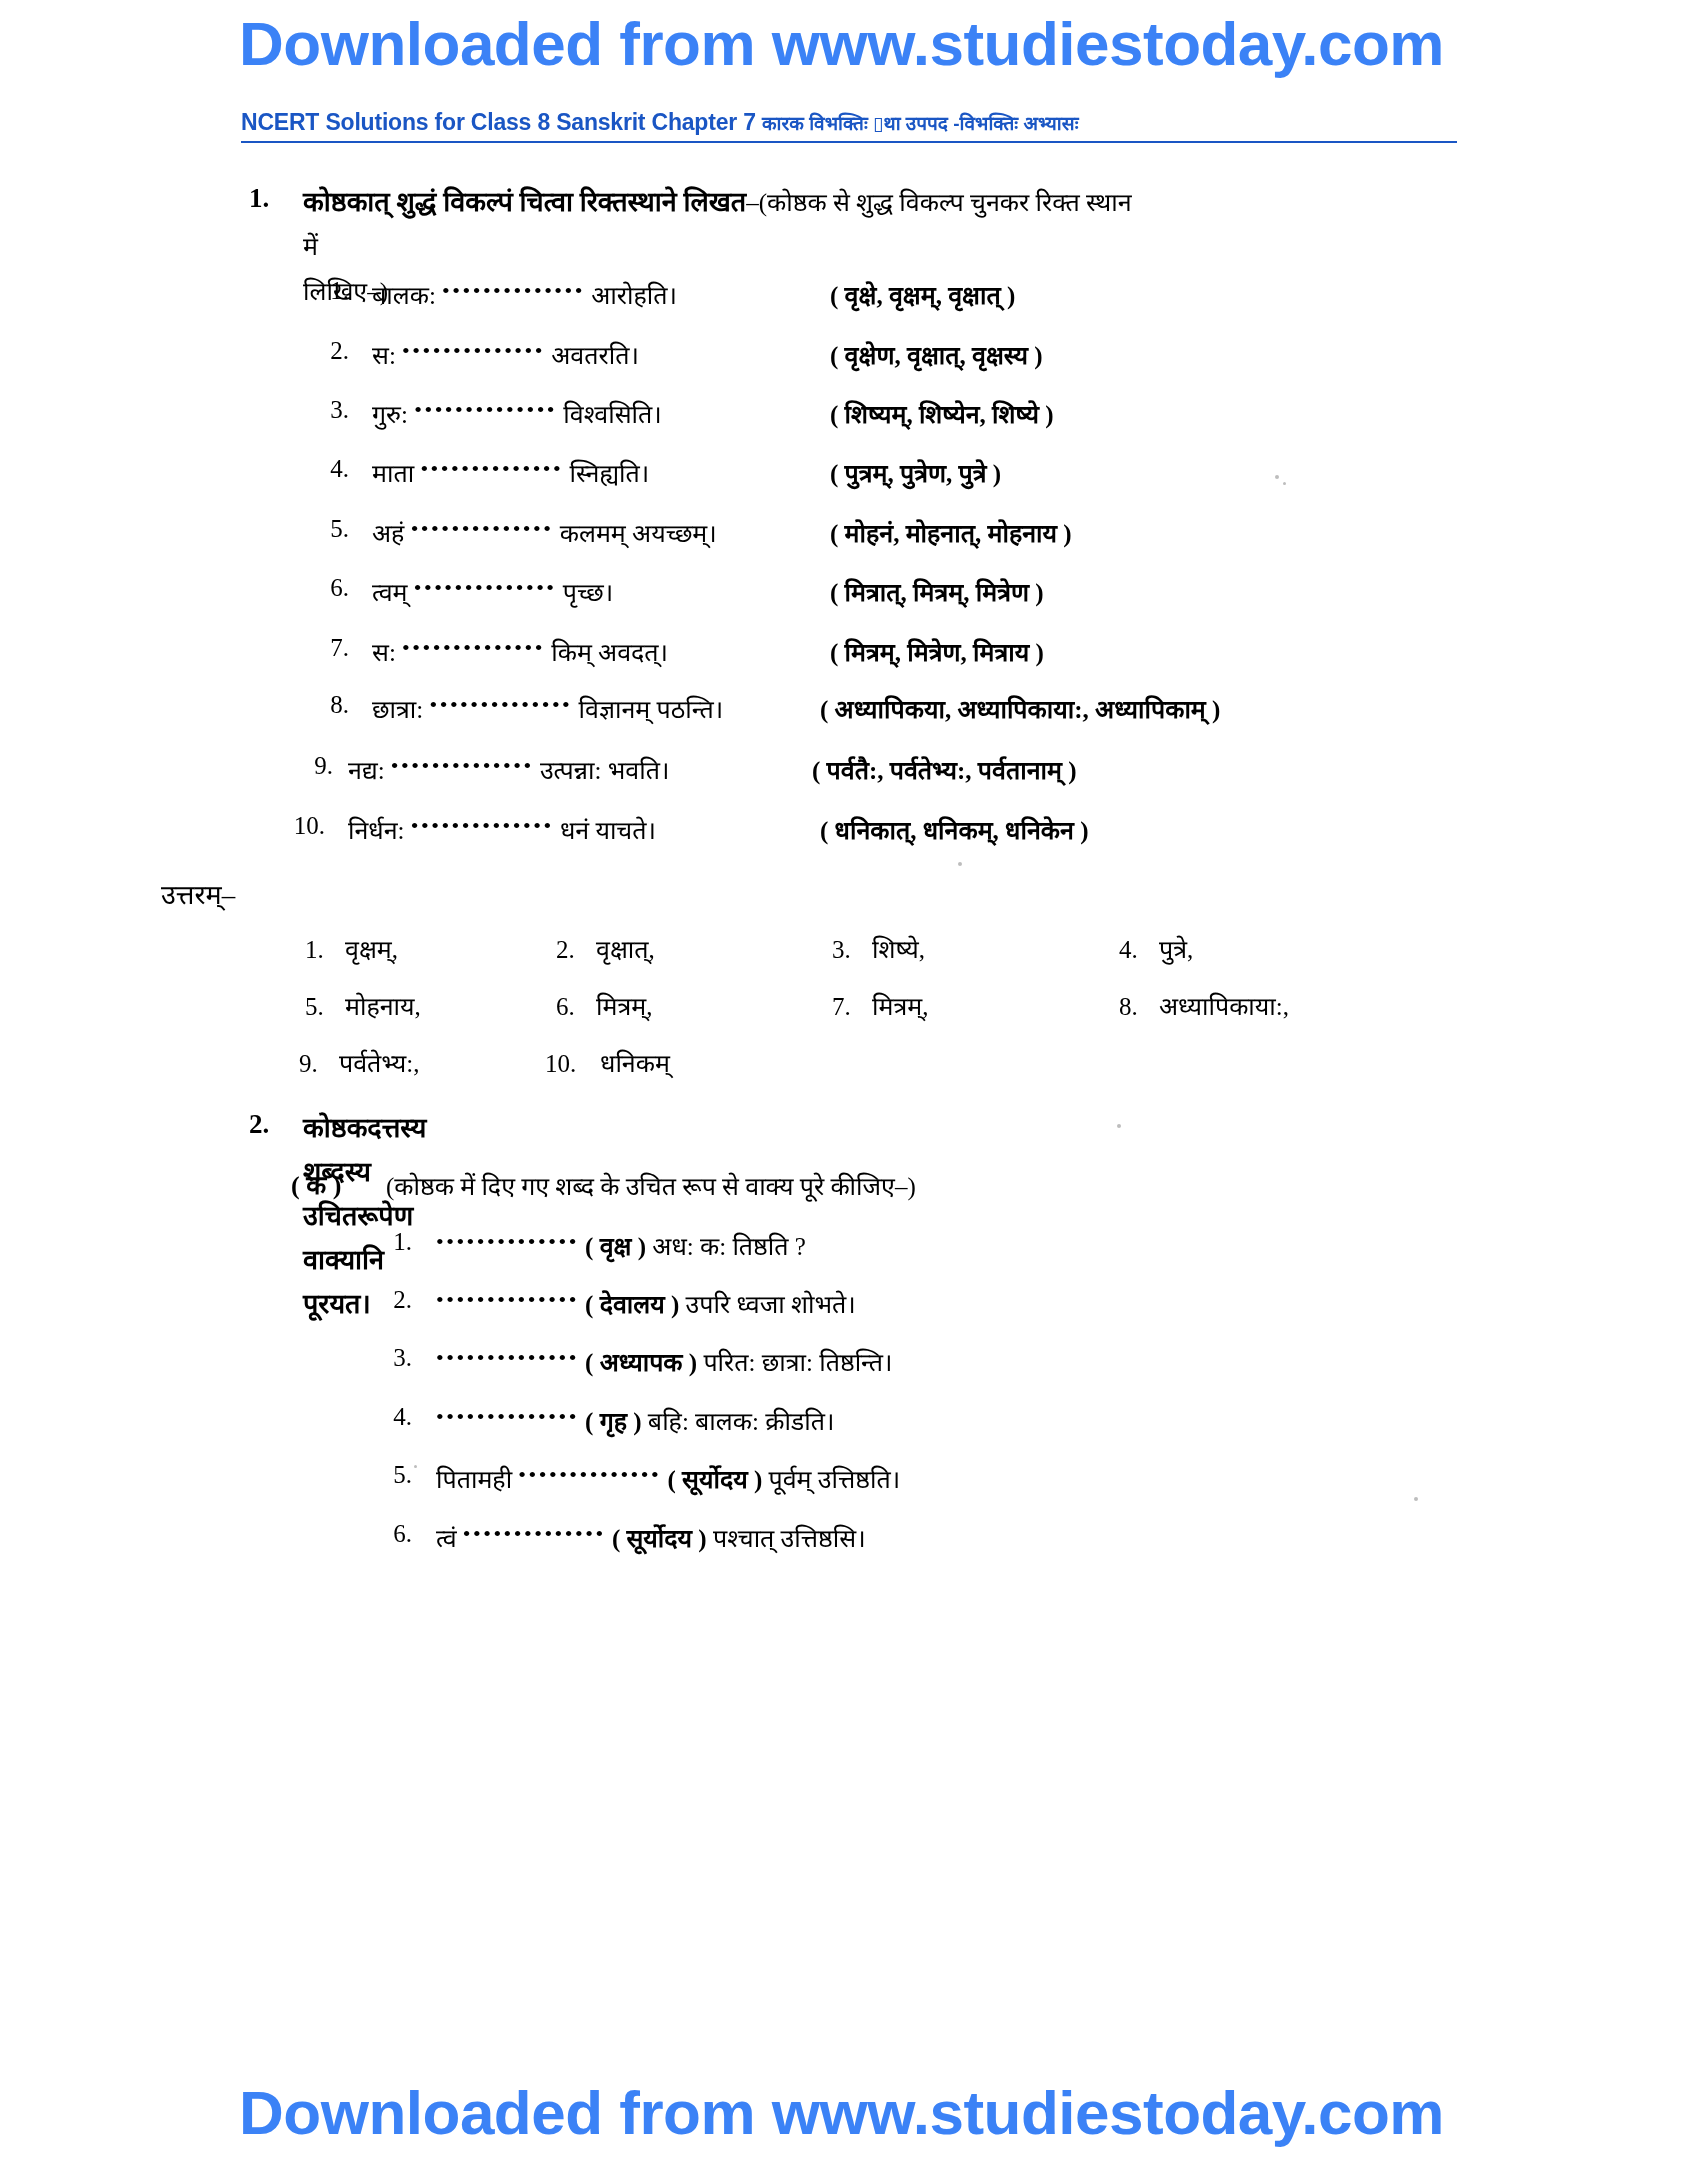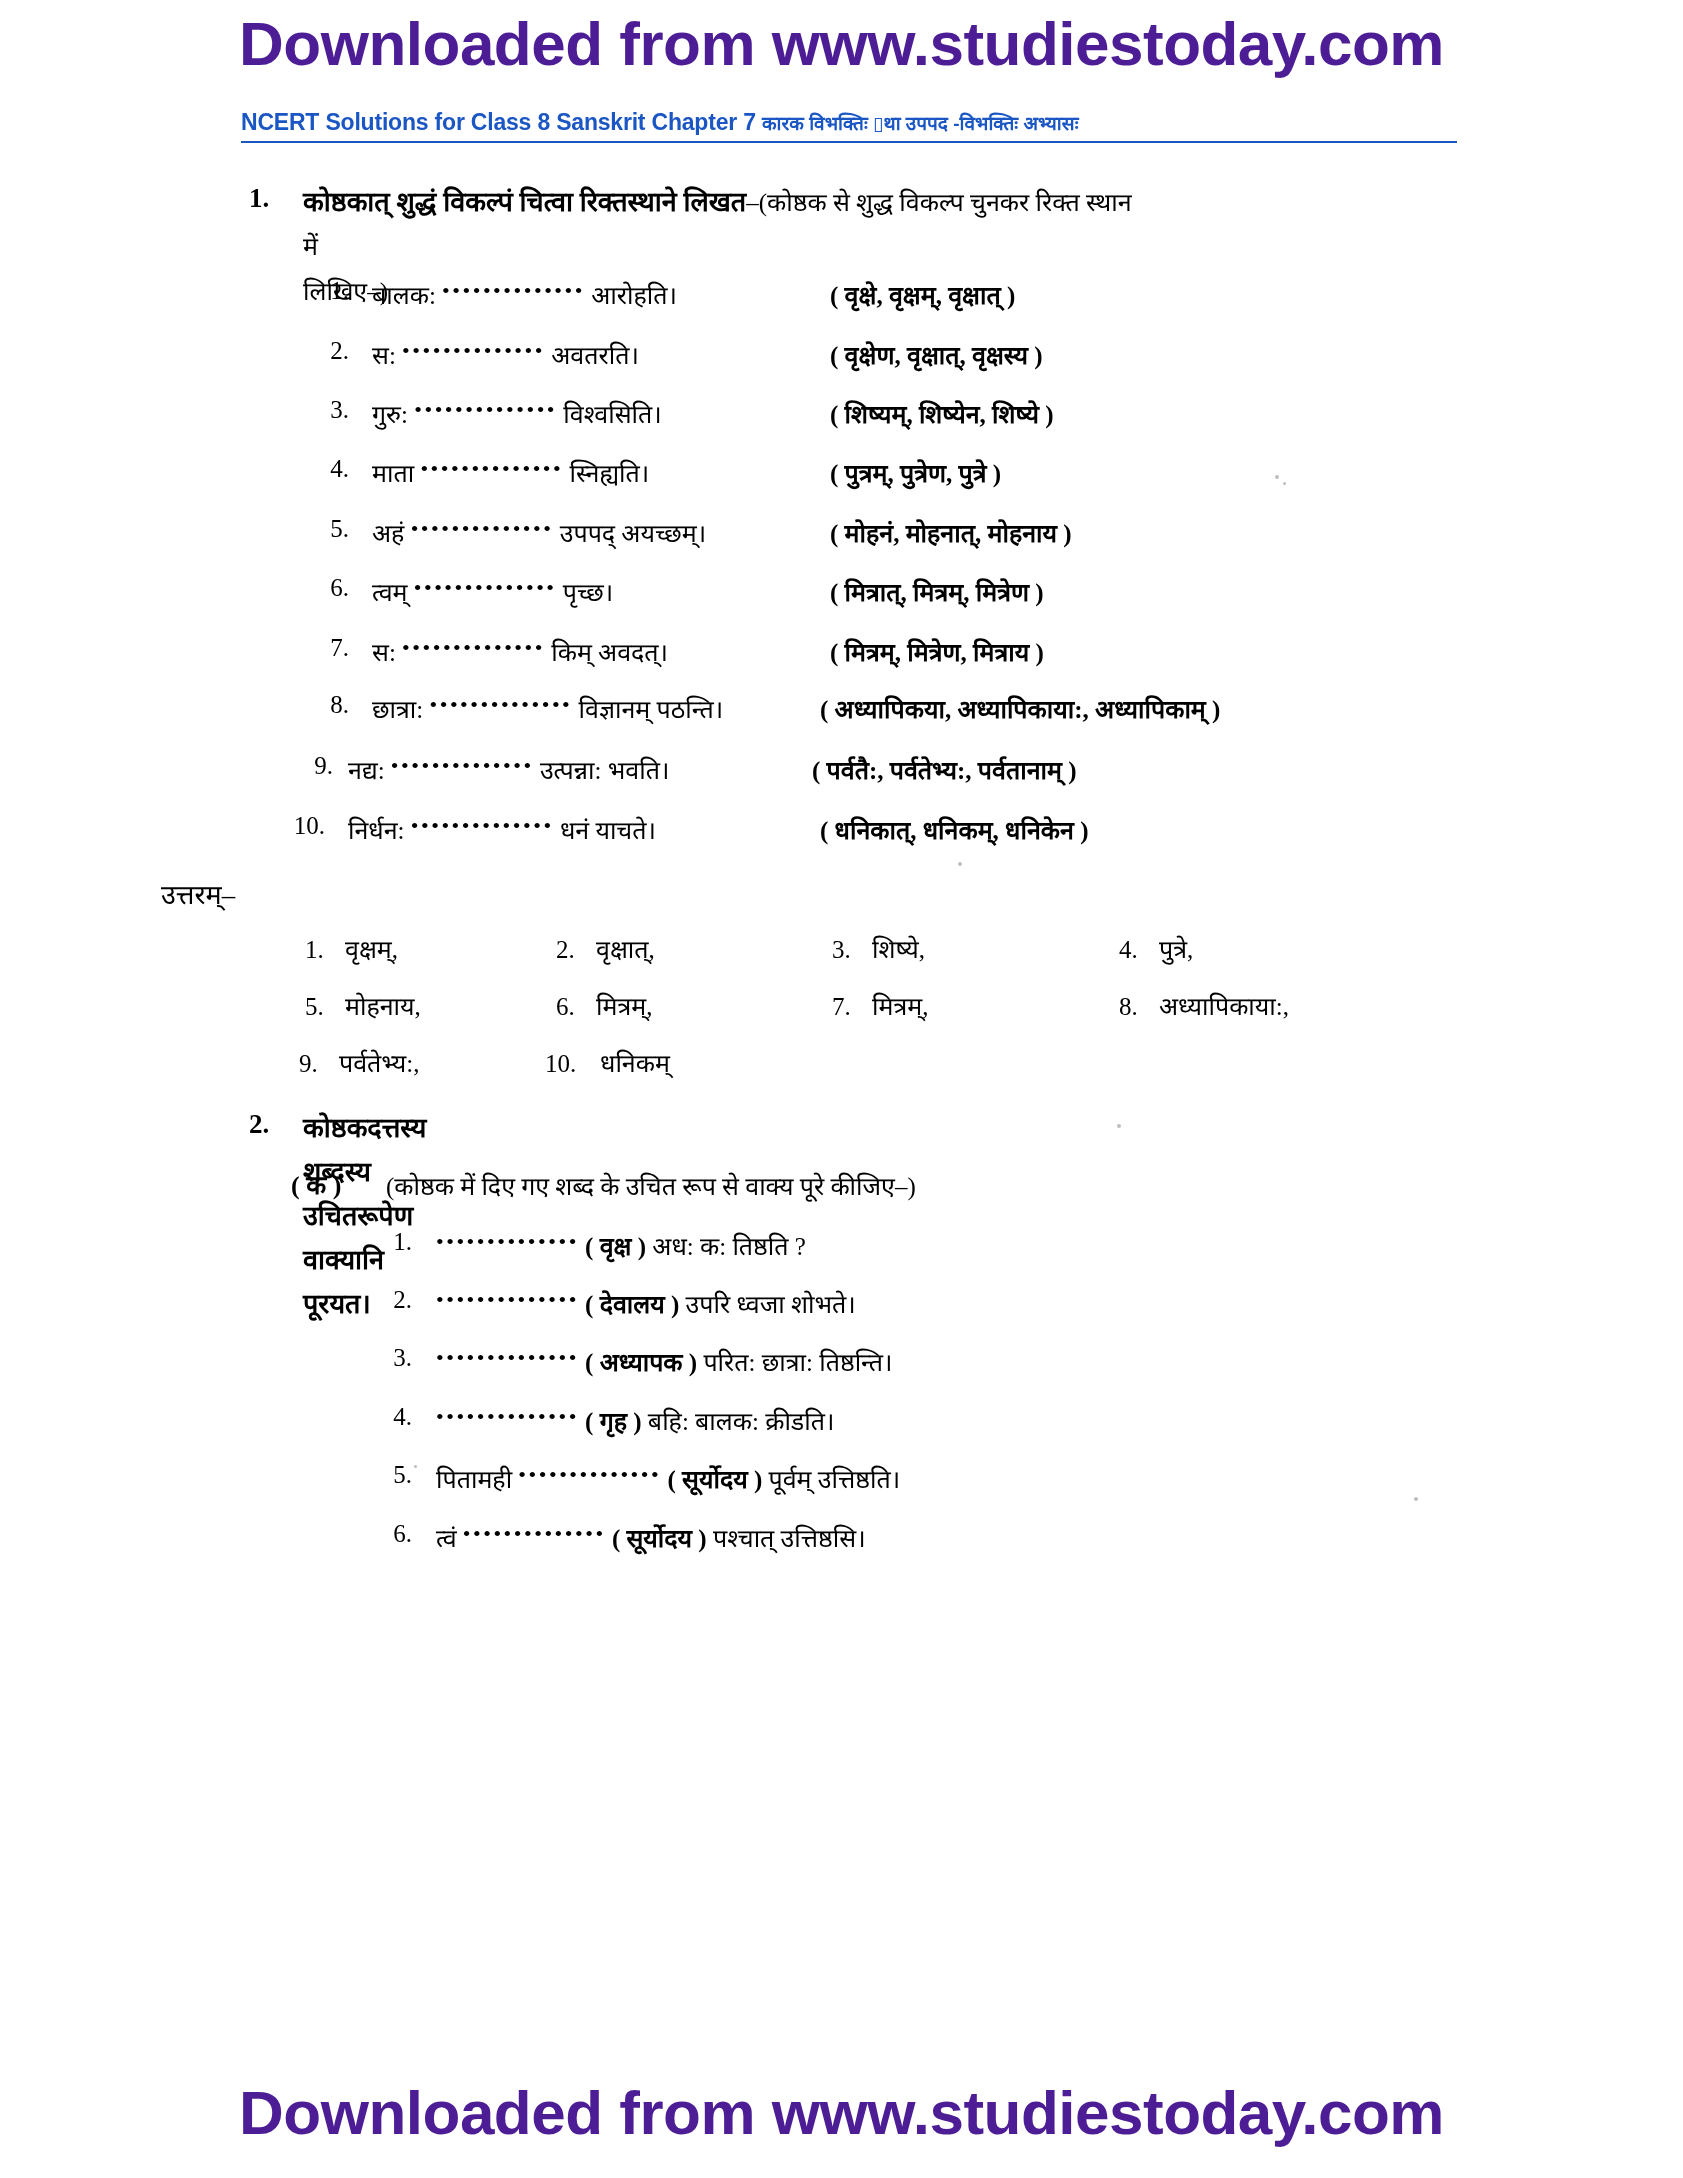--- a/index.html
+++ b/index.html
@@ -19,21 +19,21 @@
     position: absolute;
     inset: 0;
   }
 
   
   .watermark {
     position: absolute;
     left: 0;
     width: 1683px;
     text-align: center;
-    color: #4c1d95;
+    color: #3b82f6;
     font-family: "Liberation Sans", "DejaVu Sans", sans-serif;
     font-weight: bold;
     font-size: 62px;
     letter-spacing: -0.5px;
     white-space: nowrap;
   }
   .watermark-top { top: 8px; }
   .watermark-bottom { top: 2077px; }
 
   
@@ -182,21 +182,21 @@
     </div>
 
     <div class="row" style="top:455px; left:0;">
       <span class="idx" style="left:303px;">4.</span>
       <span class="sent" style="left:372px;"><span>माता</span> <span class="dots">••••••••••••••</span> <span>स्निह्यति।</span></span>
       <span class="opts" style="left:830px;">( पुत्रम्, पुत्रेण, पुत्रे )</span>
     </div>
 
     <div class="row" style="top:515px; left:0;">
       <span class="idx" style="left:303px;">5.</span>
-      <span class="sent" style="left:372px;"><span>अहं</span> <span class="dots">••••••••••••••</span> <span>उपपद् अयच्छम्।</span></span>
+      <span class="sent" style="left:372px;"><span>अहं</span> <span class="dots">••••••••••••••</span> <span>कलमम् अयच्छम्।</span></span>
       <span class="opts" style="left:830px;text-align:right;">( मोहनं, मोहनात्, मोहनाय )</span>
     </div>
 
     <div class="row" style="top:574px; left:0;">
       <span class="idx" style="left:303px;">6.</span>
       <span class="sent" style="left:372px;"><span>त्वम्</span> <span class="dots">••••••••••••••</span> <span>पृच्छ।</span></span>
       <span class="opts" style="left:830px;">( मित्रात्, मित्रम्, मित्रेण )</span>
     </div>
 
     <div class="row" style="top:634px; left:0;">

